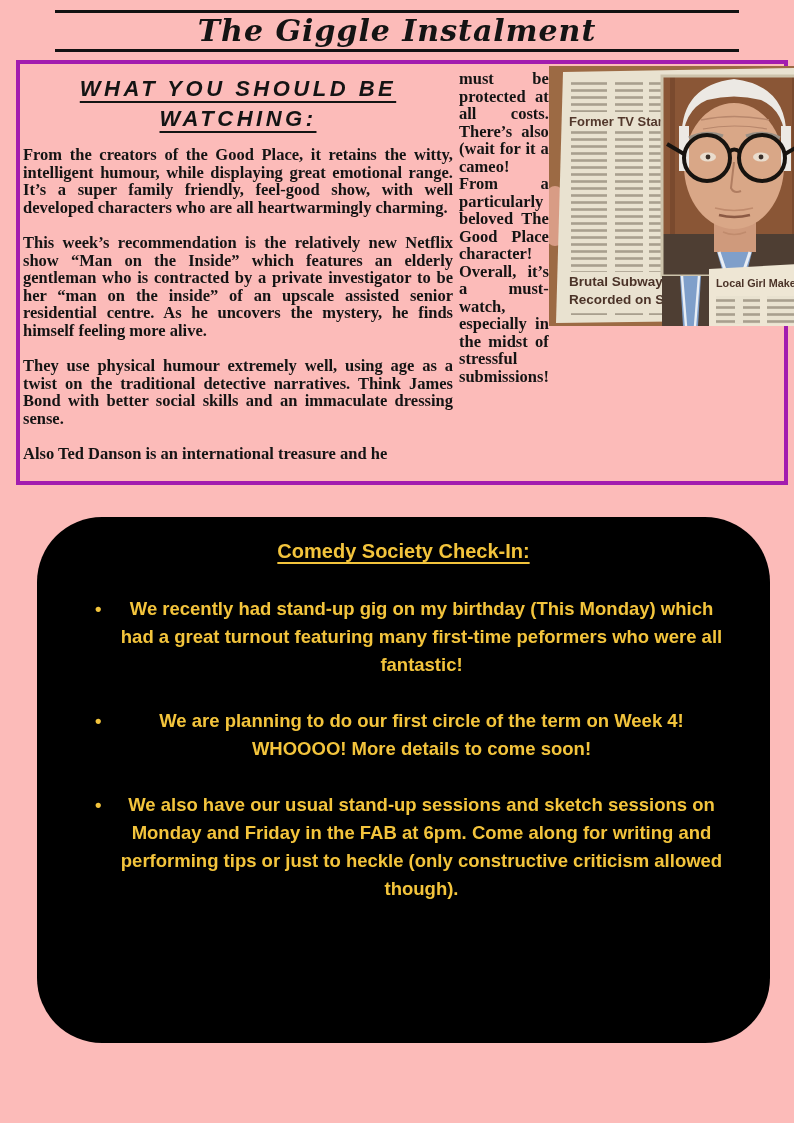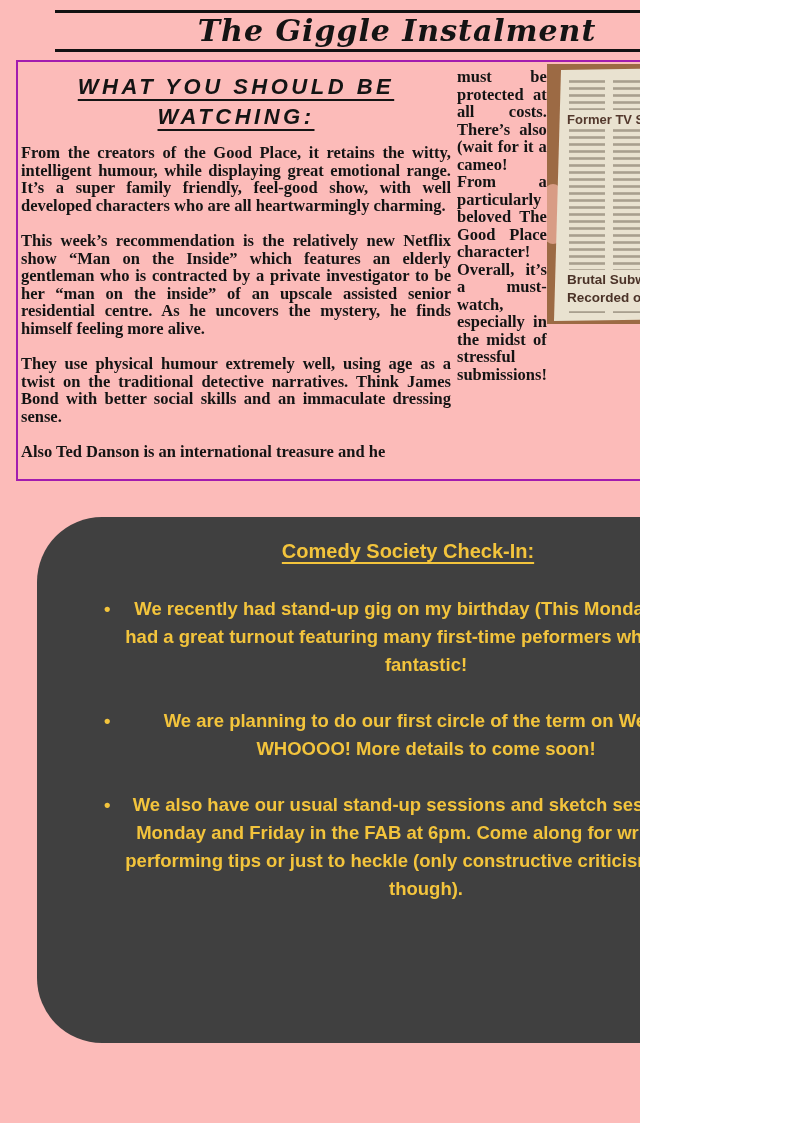--- a/index.html
+++ b/index.html
@@ -1,39 +1,39 @@
 <!DOCTYPE html>
 <html><head>
 <meta charset="utf-8">
 <style>
   html,body{margin:0;padding:0;}
   .page{
     position:relative;
-    width:640px;height:1123px;
+    width:794px;height:1123px;
     background:#FCBBB9;
     overflow:hidden;
     font-family:"Liberation Serif", serif;
     color:#141414;
   }
   
   .masthead{
     position:absolute;left:55px;top:10px;width:684px;
     border-top:3px solid #121212;border-bottom:3px solid #121212;
     text-align:center;
   }
   .masthead-title{
     font-family:"DejaVu Serif", serif;
     font-style:italic;font-weight:bold;
     font-size:30px;line-height:36px;
     letter-spacing:1px;
   }
   
   .article{
     position:absolute;left:16px;top:60px;width:758px;height:413px;
-    border:2px solid #a21caf;
+    border:4px solid #a21caf;
     display:flex;gap:6px;padding:2px 3px;box-sizing:content-box;
   }
   .col-left{width:430px;}
   .col-right{width:322px;display:flex;flex-direction:row;}
   .article-heading{
     font-family:"Liberation Sans", sans-serif;
     font-style:italic;font-weight:bold;
     font-size:22px;line-height:30px;letter-spacing:3.5px;
     text-align:center;
     text-decoration:underline;
@@ -52,23 +52,23 @@
     margin-top:8px;
     border:2px solid #121212;
     text-align:center;
     font-weight:bold;
     font-size:13px;line-height:24px;
     padding:1px 0;
   }
   
   .society{
     position:absolute;left:37px;top:517px;width:733px;height:526px;
-    background:#404040;border-radius:65px;
+    background:#000000;border-radius:65px;
     box-sizing:border-box;
-    padding:20px 30px 0 39px;
+    padding:20px 30px 0 30px;
     font-family:"Liberation Sans", sans-serif;
     font-weight:bold;
     color:#F3C43C;
     text-align:center;
     font-size:18.5px;line-height:28px;
   }
   .society-heading{
     font-size:20px;line-height:28px;
     text-decoration:underline;
     text-underline-offset:4px;

